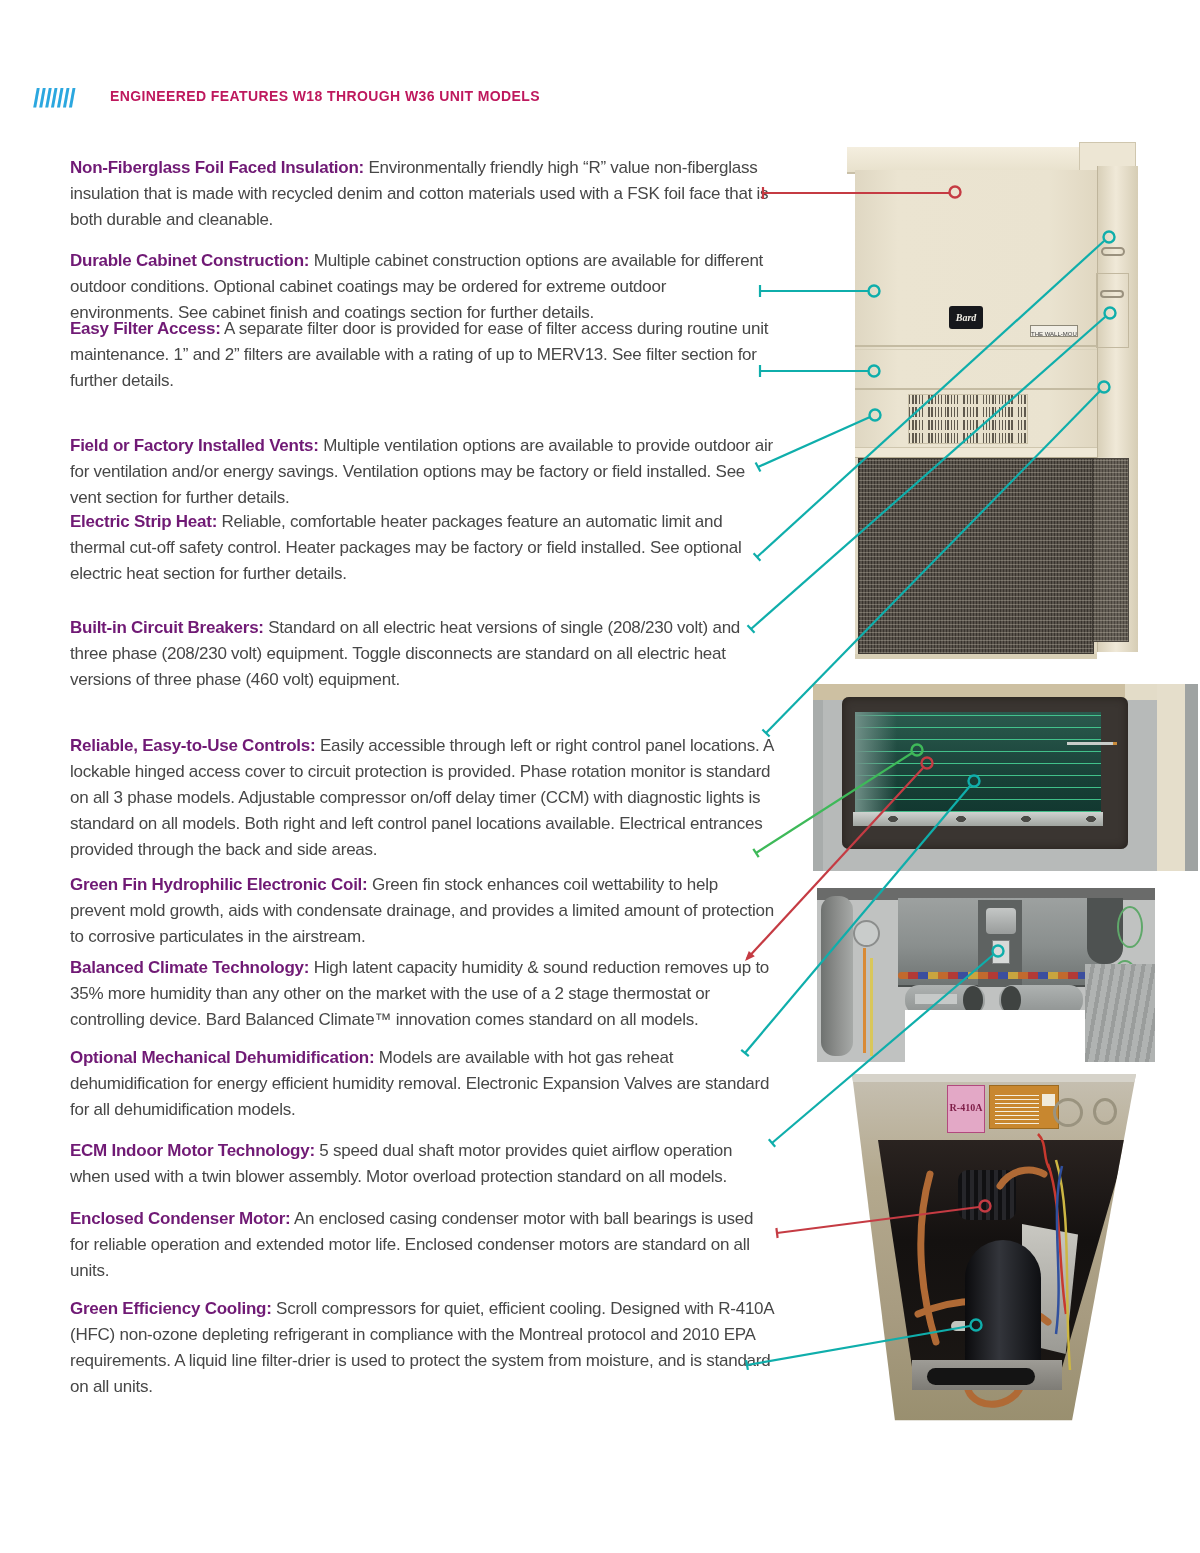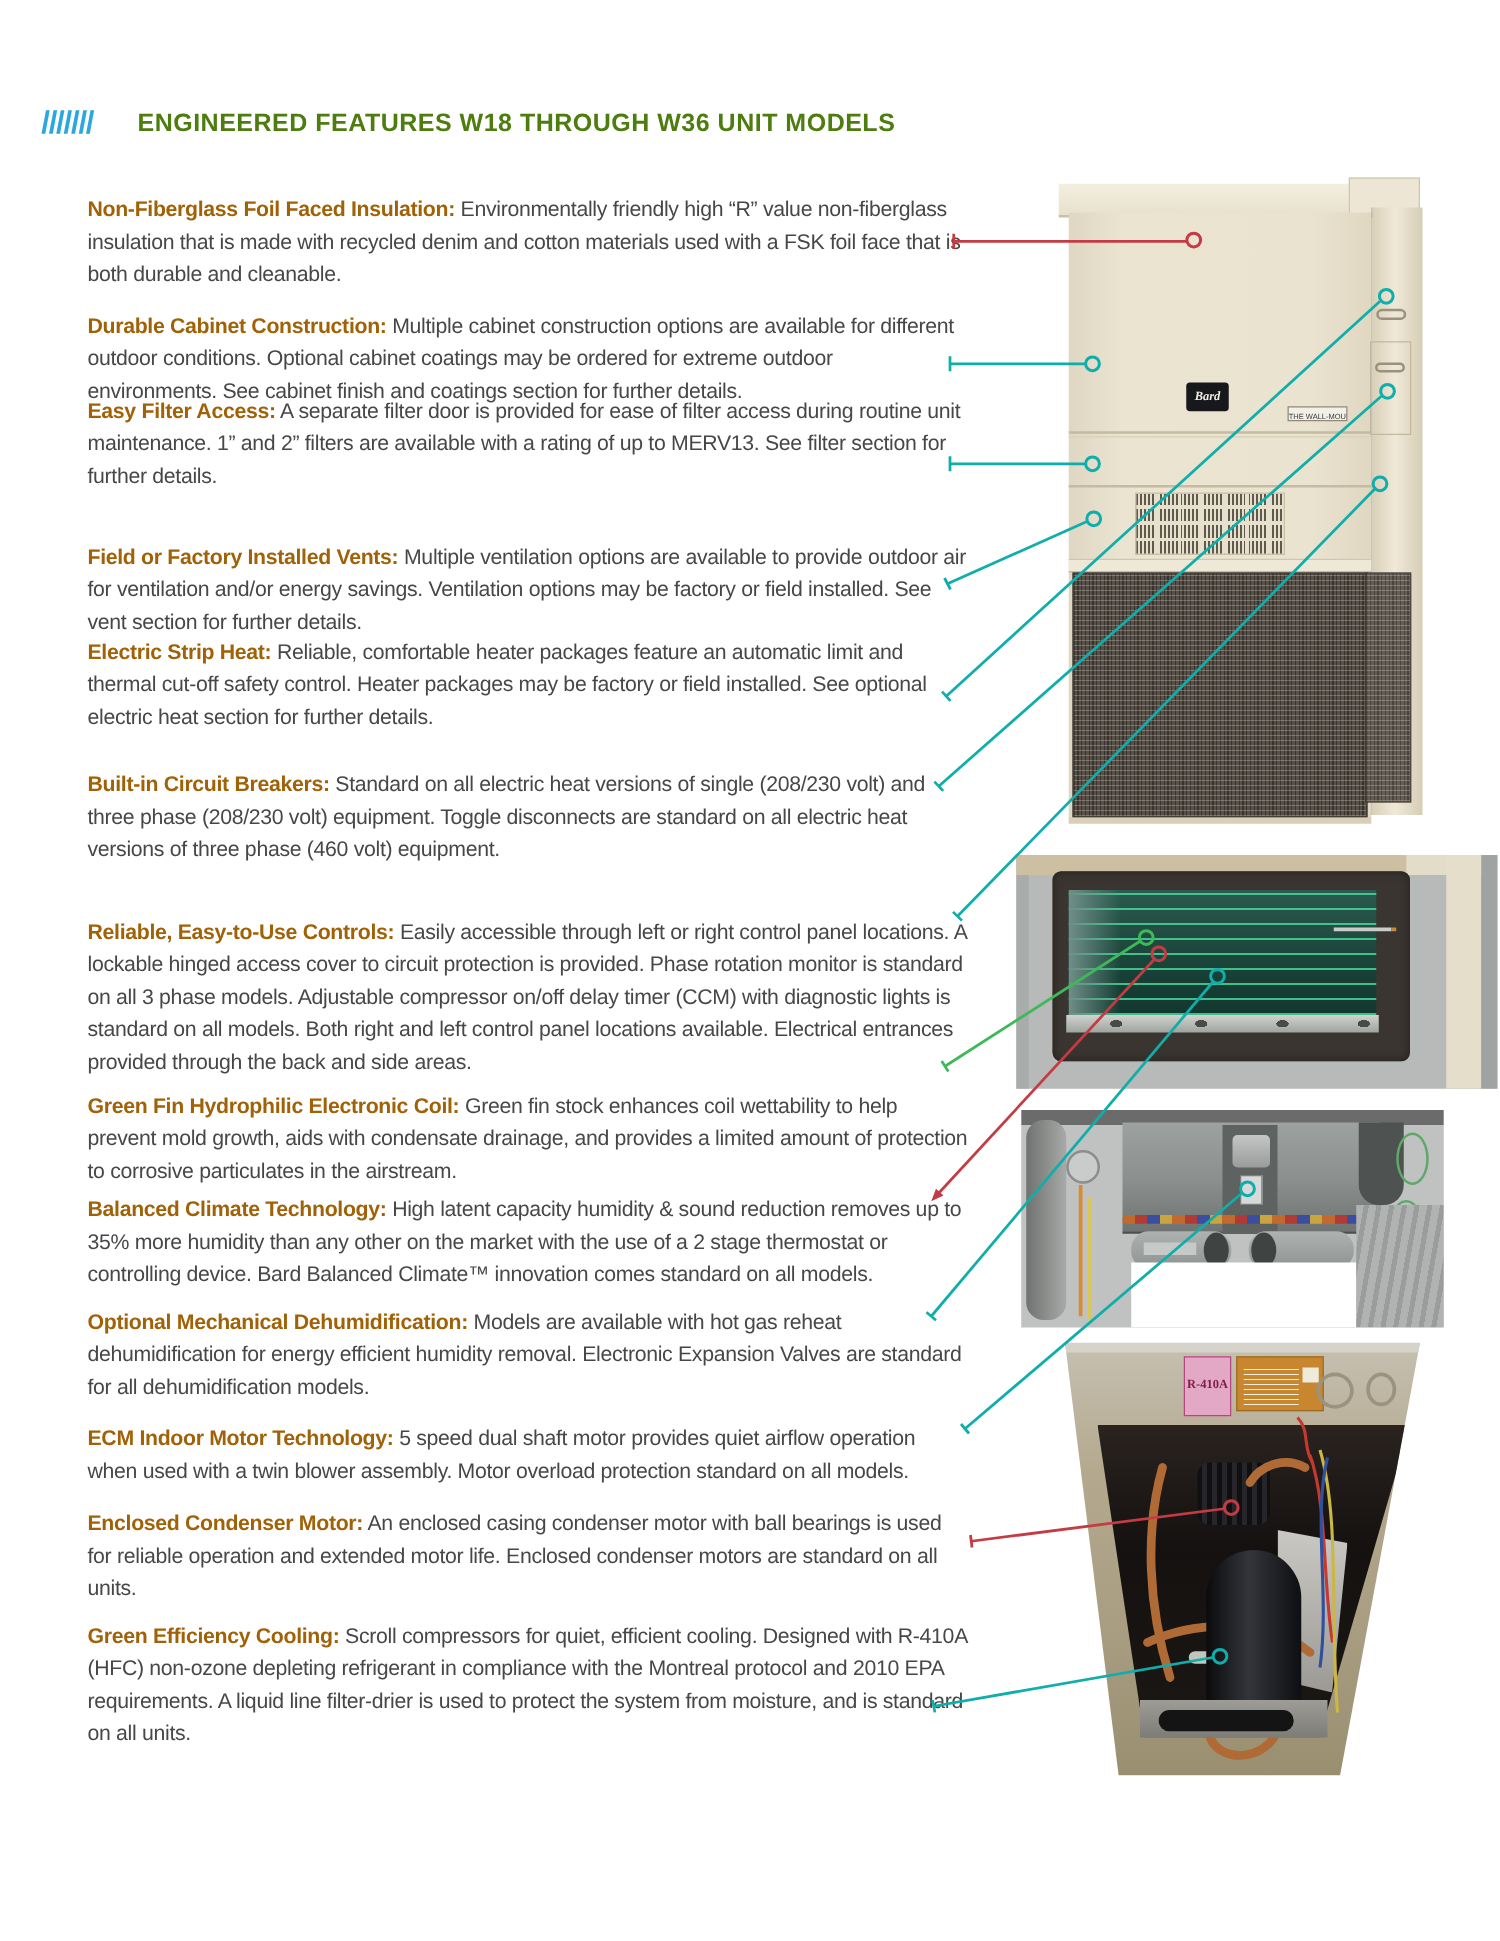--- a/index.html
+++ b/index.html
@@ -1,26 +1,26 @@
 <!DOCTYPE html>
 <html><head>
 <meta charset="utf-8">
 <style>
   html,body{margin:0;padding:0;background:#ffffff;}
   #page{position:relative;width:1200px;height:1553px;background:#ffffff;overflow:hidden;
         font-family:"Liberation Sans",sans-serif;}
   
   .hdr-slashes{position:absolute;left:33px;top:84px;font-size:25px;font-weight:bold;
         color:#2BA7DF;letter-spacing:-1px;}
-  .hdr-title{position:absolute;left:110px;top:88px;font-size:20px;font-weight:bold;
-        color:#4d7c0f;letter-spacing:.4px;margin:0;}
+  .hdr-title{position:absolute;left:110px;top:88px;font-size:14px;font-weight:bold;
+        color:#be185d;letter-spacing:.4px;margin:0;}
   
   .feature{position:absolute;left:70px;width:704px;margin:0;font-size:17px;line-height:26px;
         letter-spacing:-.25px;color:#474747;}
-  .feature b{color:#a16207;text-align:right;}
+  .feature b{color:#701a75;text-align:right;}
   
   .abs{position:absolute;}
   
   .mesh{background-color:#57514A;
         background-image:repeating-linear-gradient(0deg,rgba(233,226,207,.28) 0 1px,transparent 1px 4px),
                          repeating-linear-gradient(90deg,rgba(18,14,10,.45) 0 1px,transparent 1px 3px);
         border:1px solid #3E3933;box-sizing:border-box;}
   .louver{background-image:
         repeating-linear-gradient(0deg,transparent 0 10px,#E7E0CC 10px 13px),
         repeating-linear-gradient(90deg,transparent 0 15px,#E7E0CC 15px 18px),

